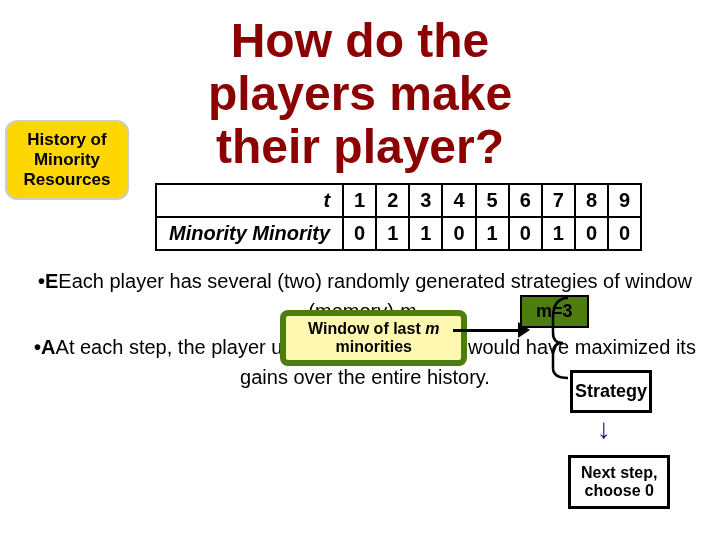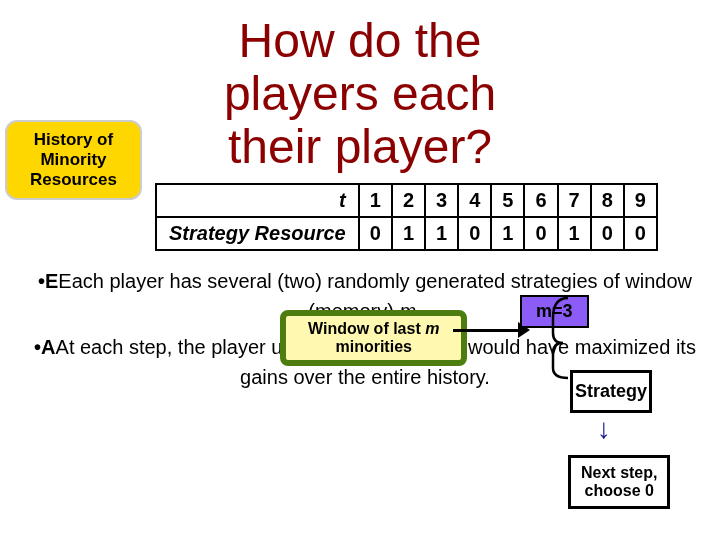--- a/index.html
+++ b/index.html
@@ -16,32 +16,32 @@
       width: 720px;
       height: 540px;
       background: white;
       position: relative;
       padding: 10px;
     }
 
     .title {
       text-align: center;
       font-size: 48px;
-      font-weight: normal;
+      font-weight: bold;
       color: #8B0000;
       line-height: 1.1;
       margin-bottom: 10px;
       padding-top: 5px;
     }
 
     .history-badge {
       position: absolute;
       top: 120px;
       left: 5px;
-      width: 137px;
+      width: 124px;
       background: #FFD700;
       border-radius: 12px;
       padding: 8px 10px;
       font-size: 17px;
       font-weight: bold;
       color: black;
       text-align: center;
       border: 2px solid #ccc;
     }
 
@@ -98,21 +98,21 @@
     }
 
     .m3-box {
       position: absolute;
       top: 295px;
       left: 520px;
       border: 2px solid black;
       padding: 4px 14px;
       font-size: 18px;
       font-weight: bold;
-      background: #8b5cf6;
+      background: #4d7c0f;
     }
 
     .strategy-box {
       position: absolute;
       top: 370px;
       left: 570px;
       border: 3px solid black;
       padding: 8px 2px;
       font-size: 18px;
       font-weight: bold;
@@ -139,21 +139,21 @@
       color: #1a1a8c;
     }
   </style>
 </head>
 <body>
 
 <div class="slide">
 
   <div class="title">
     <span>How do the</span><br>
-    <span>players each</span><br>
+    <span>players make</span><br>
     <span>their player?</span>
   </div>
 
   <div class="history-badge">
     <span>History of Minority Resources</span>
   </div>
 
   <div class="table-area">
     <table>
       <tbody>
@@ -163,21 +163,21 @@
         <td>2</td>
         <td>3</td>
         <td>4</td>
         <td>5</td>
         <td>6</td>
         <td>7</td>
         <td>8</td>
         <td>9</td>
       </tr>
       <tr>
-        <td class="label-cell" style="font-style:italic;">Strategy Resource</td>
+        <td class="label-cell" style="font-style:italic;">Minority Minority</td>
         <td>0</td>
         <td>1</td>
         <td>1</td>
         <td>0</td>
         <td>1</td>
         <td>0</td>
         <td>1</td>
         <td>0</td>
         <td>0</td>
       </tr>

